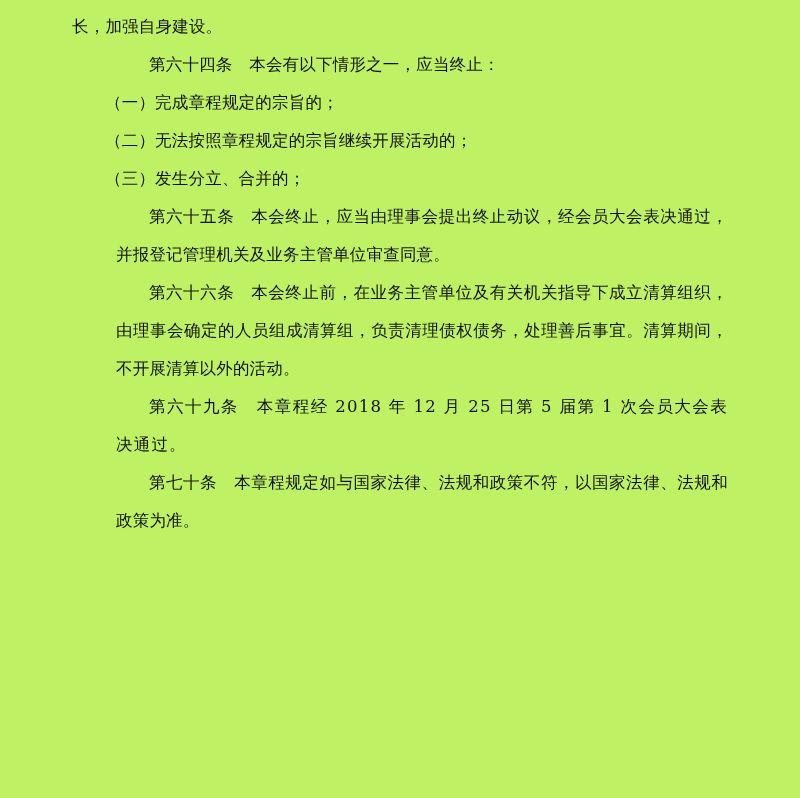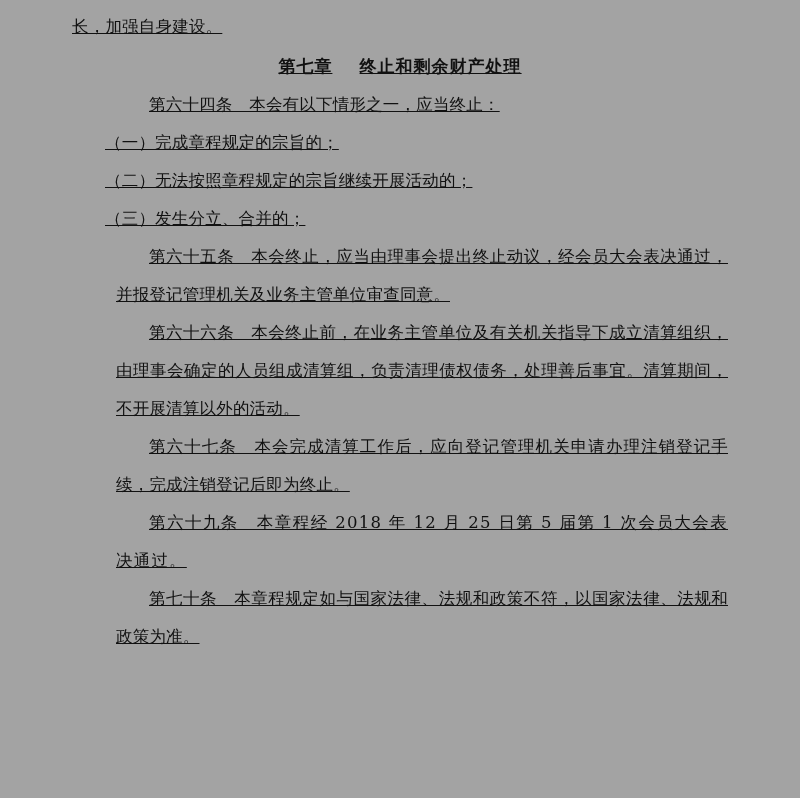--- a/index.html
+++ b/index.html
@@ -12,22 +12,21 @@
     background: #ffffff;
     font-family: "DejaVu Serif", "Liberation Serif", serif;
     color: #111111;
   }
   .page {
     position: relative;
     width: 800px;
     height: 798px;
     box-sizing: border-box;
     padding: 8px 72px 0 72px;
-    background: #a3a3a3;
-    text-decoration: underline;
+    background: #bef264;
   }
   .doc-body {
     font-size: 16.5px;
     line-height: 38px;
     letter-spacing: 0.2px;
   }
   .para {
     margin: 0;
     text-align: justify;
     text-justify: inter-ideograph;
@@ -56,31 +55,27 @@
   }
 </style>
 </head>
 <body>
 
 <div class="page">
   <div class="doc-body">
 
     <p class="para">长，加强自身建设。</p>
 
-    <p class="heading">
-      <span>第七章</span><span class="gap"></span><span>终止和剩余财产处理</span>
-    </p>
 
     <p class="para indent">第六十四条　本会有以下情形之一，应当终止：</p>
     <p class="para sub-item">（一）完成章程规定的宗旨的；</p>
     <p class="para sub-item">（二）无法按照章程规定的宗旨继续开展活动的；</p>
     <p class="para sub-item">（三）发生分立、合并的；</p>
 
     <p class="para indent">第六十五条　本会终止，应当由理事会提出终止动议，经会员大会表决通过，并报登记管理机关及业务主管单位审查同意。</p>
     <p class="para indent">第六十六条　本会终止前，在业务主管单位及有关机关指导下成立清算组织，由理事会确定的人员组成清算组，负责清理债权债务，处理善后事宜。清算期间，不开展清算以外的活动。</p>
-    <p class="para indent">第六十七条　本会完成清算工作后，应向登记管理机关申请办理注销登记手续，完成注销登记后即为终止。</p>
 
 
     <p class="para indent wide-num">第六十九条　本章程经 2018 年 12 月 25 日第 5 届第 1 次会员大会表决通过。</p>
     <p class="para indent">第七十条　本章程规定如与国家法律、法规和政策不符，以国家法律、法规和政策为准。</p>
 
   </div>
 </div>
 
 </body></html>

